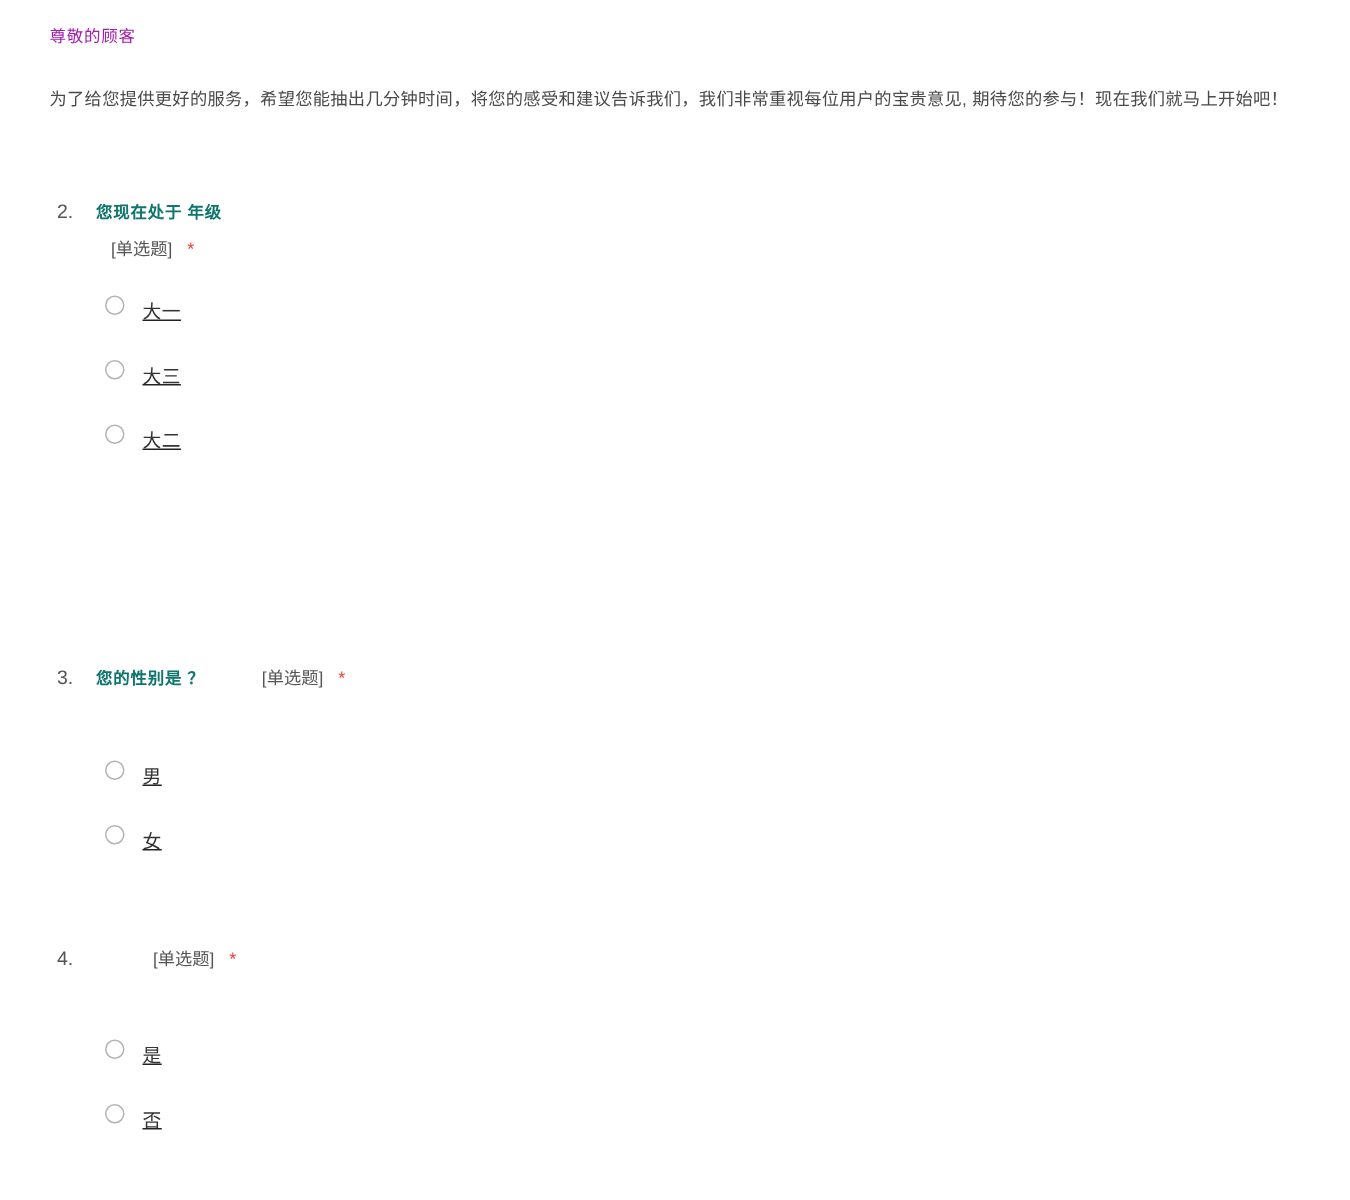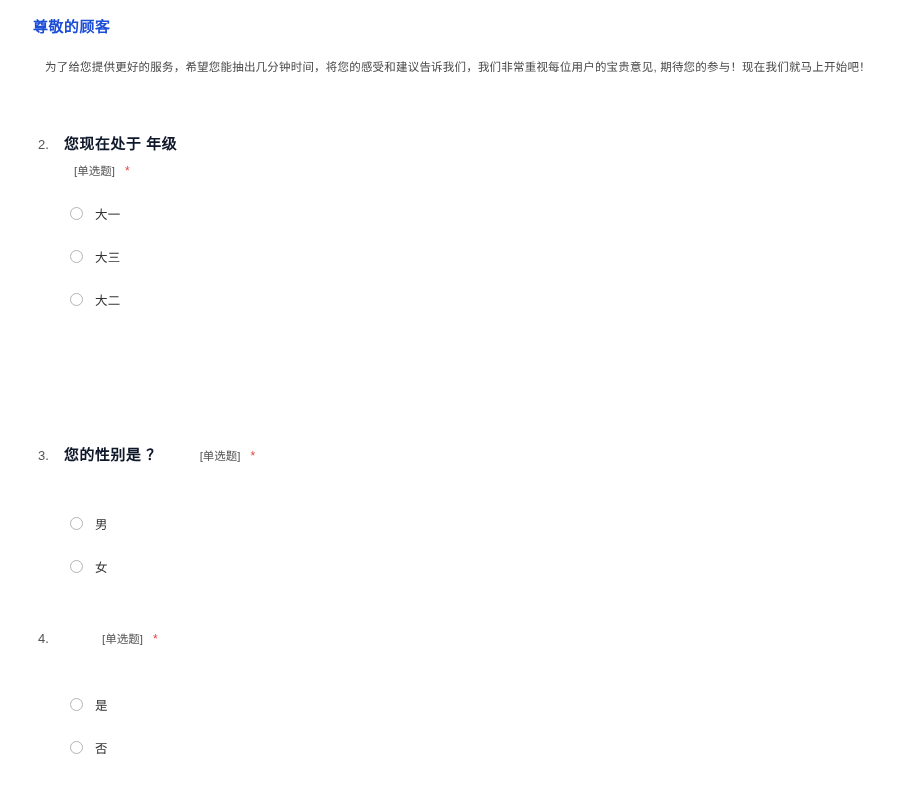--- a/index.html
+++ b/index.html
@@ -18,56 +18,55 @@
   .page {
     position: relative;
     width: 900px;
     height: 800px;
     box-sizing: border-box;
   }
   .survey-title {
     position: absolute;
     left: 33px;
     top: 15px;
-    font-size: 15px;
-    color: #1d4ed8;
+    font-size: 11px;
+    color: #a21caf;
     letter-spacing: 0.5px;
-    font-weight: 700;
+    font-weight: 400;
   }
   .survey-intro {
     position: absolute;
     left: 33px;
     top: 58px;
     width: 850px;
     font-size: 11.5px;
     color: #4a4a4a;
     line-height: 18px;
     letter-spacing: 0.2px;
-    margin-left: 12px;
   }
   .question-block {
     position: absolute;
     left: 0;
     width: 900px;
   }
   .q-head {
     display: flex;
     align-items: baseline;
     padding-left: 38px;
   }
   .q-number {
     font-size: 13px;
     color: #555555;
     width: 26px;
     flex: 0 0 26px;
   }
   .q-title {
-    font-size: 15px;
+    font-size: 11px;
     font-weight: bold;
-    color: #0f172a;
+    color: #0f766e;
     letter-spacing: 0.5px;
     white-space: nowrap;
   }
   .q-type {
     font-size: 11.5px;
     color: #555555;
     margin-left: 14px;
     white-space: nowrap;
     padding-left: 24px;
   }
@@ -84,24 +83,24 @@
   }
   .q-meta-row .q-type {
     margin-left: 0;
   }
   .options {
     margin-top: 24px;
     padding-left: 70px;
   }
   .option {
     display: flex;
-    align-items: center;
     height: 22px;
     margin-bottom: 21px;
     cursor: pointer;
+    text-decoration: underline;
   }
   .radio {
     width: 13px;
     height: 13px;
     border: 1px solid #b4b4b4;
     border-radius: 50%;
     background: #ffffff;
     box-sizing: border-box;
     flex: 0 0 13px;
   }

